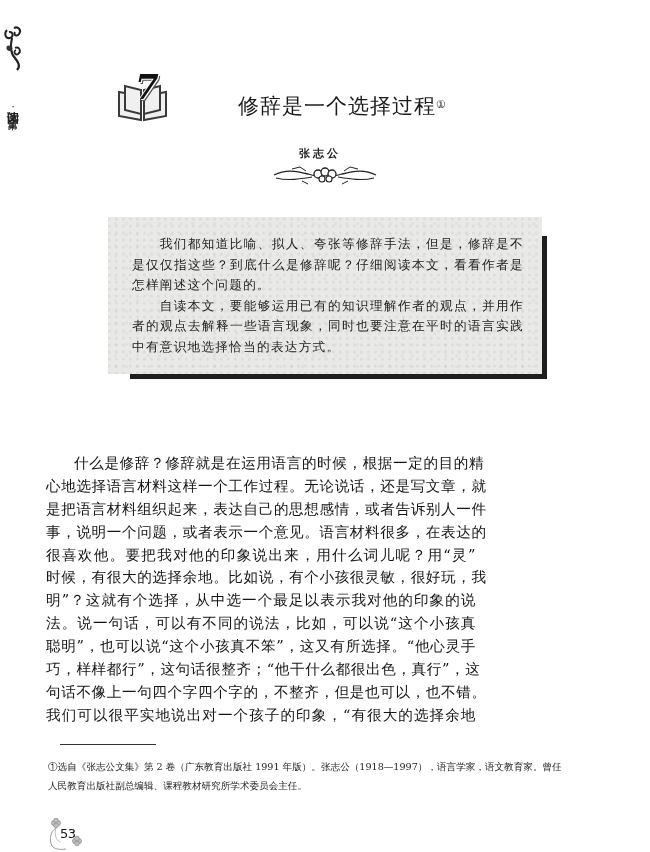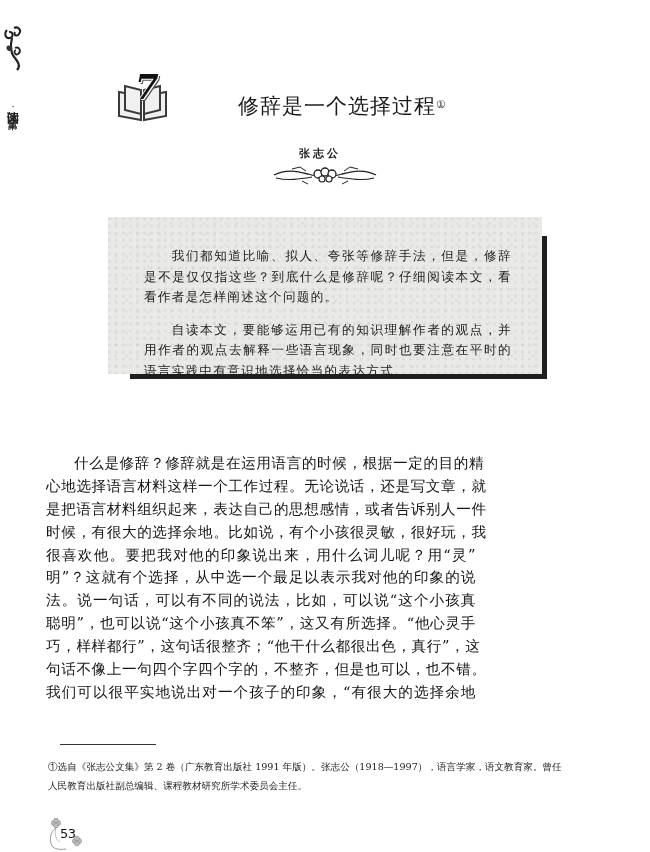--- a/index.html
+++ b/index.html
@@ -151,21 +151,21 @@
       top: 234px;
       width: 392px;
       font-family: "DejaVu Sans", "Liberation Sans", sans-serif;
       font-size: 12.6px;
       line-height: 20.5px;
       color: #1c1c1c;
       letter-spacing: 1.3px;
       text-align: justify;
     }
     .intro-text p {
-      margin: 12px;
+      margin: 0;
       text-indent: 2.2em;
     }
 
     
     .body-text {
       position: absolute;
       left: 46px;
       top: 452px;
       width: 430px;
       font-family: "DejaVu Serif", "Liberation Serif", serif;
@@ -276,22 +276,23 @@
 <div class="intro-shadow-bottom"></div>
 <div class="intro-text">
   <p>我们都知道比喻、拟人、夸张等修辞手法，但是，修辞是不是仅仅指这些？到底什么是修辞呢？仔细阅读本文，看看作者是怎样阐述这个问题的。</p>
   <p>自读本文，要能够运用已有的知识理解作者的观点，并用作者的观点去解释一些语言现象，同时也要注意在平时的语言实践中有意识地选择恰当的表达方式。</p>
 </div>
 
 <div class="body-text">
   <span class="body-line first">什么是修辞？修辞就是在运用语言的时候，根据一定的目的精</span>
   <span class="body-line">心地选择语言材料这样一个工作过程。无论说话，还是写文章，就</span>
   <span class="body-line">是把语言材料组织起来，表达自己的思想感情，或者告诉别人一件</span>
+  <span class="body-line">事，说明一个问题，或者表示一个意见。语言材料很多，在表达的</span>
+  <span class="body-line">很喜欢他。要把我对他的印象说出来，用什么词儿呢？用“灵”</span>
   <span class="body-line">时候，有很大的选择余地。比如说，有个小孩很灵敏，很好玩，我</span>
-  <span class="body-line">很喜欢他。要把我对他的印象说出来，用什么词儿呢？用“灵”</span>
   <span class="body-line">明”？这就有个选择，从中选一个最足以表示我对他的印象的说</span>
   <span class="body-line">法。说一句话，可以有不同的说法，比如，可以说“这个小孩真</span>
   <span class="body-line">聪明”，也可以说“这个小孩真不笨”，这又有所选择。“他心灵手</span>
   <span class="body-line">巧，样样都行”，这句话很整齐；“他干什么都很出色，真行”，这</span>
   <span class="body-line">句话不像上一句四个字四个字的，不整齐，但是也可以，也不错。</span>
   <span class="body-line">我们可以很平实地说出对一个孩子的印象，“有很大的选择余地</span>
 </div>
 
 <div class="footnote-rule"></div>
 <div class="footnote">

